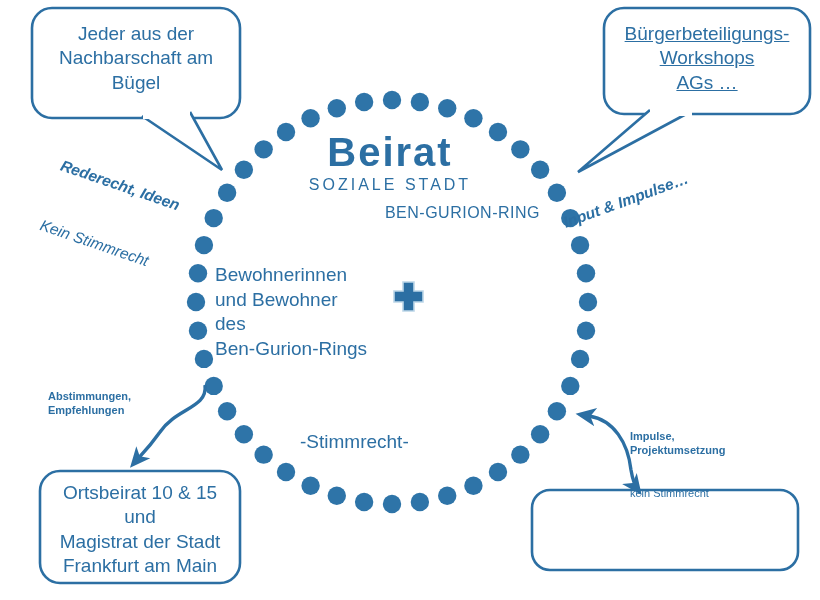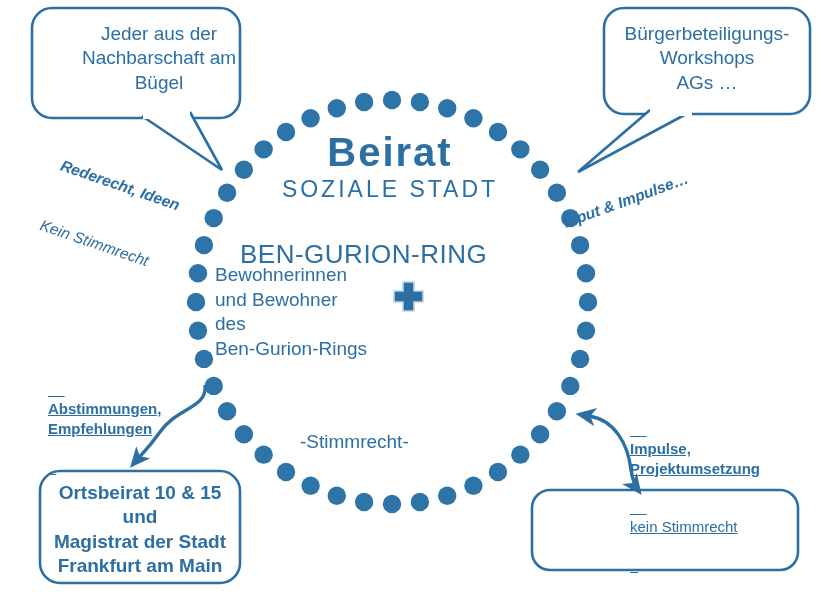--- a/index.html
+++ b/index.html
@@ -2,27 +2,27 @@
 <html><head>
 <meta charset="utf-8">
 <style>
   html,body{margin:0;padding:0;background:#ffffff;}
   body{width:820px;height:600px;position:relative;overflow:hidden;
        font-family:"Liberation Sans","DejaVu Sans",sans-serif;color:#2c6fa3;}
   #stage{position:absolute;left:0;top:0;width:820px;height:600px;}
   svg.layer{position:absolute;left:0;top:0;width:820px;height:600px;overflow:visible;}
   .txt{position:absolute;color:#2c6fa3;line-height:1.28;white-space:pre;}
   .bubbletext{font-size:19px;text-align:center;}
-  .boxtext{font-size:19px;text-align:center;font-weight:bold;}
+  .boxtext{font-size:19px;text-align:center;}
   .center-title{font-size:40px;font-weight:bold;letter-spacing:2px;text-align:center;}
-  .center-sub1{font-size:23px;letter-spacing:3px;text-align:center;}
-  .center-sub2{font-size:26px;letter-spacing:0.5px;text-align:left;margin-top:35px;}
+  .center-sub1{font-size:16px;letter-spacing:3px;text-align:center;}
+  .center-sub2{font-size:16px;letter-spacing:0.5px;text-align:right;}
   .col{font-size:19px;line-height:1.30;}
   .stimm{font-size:19px;text-align:left;}
-  .tag{font-size:15px;font-weight:bold;line-height:1.30;text-decoration:underline;}
+  .tag{font-size:11px;font-weight:bold;line-height:1.30;}
   .tag .light{font-weight:normal;}
   .tailtxt{font-size:15.5px;font-style:italic;line-height:1.35;}
   .tailtxt .b{font-weight:bold;}
 </style>
 </head>
 <body>
 
 <div id="stage">
 
   <svg class="layer" viewBox="0 0 820 600">
@@ -102,30 +102,30 @@
       <rect x="532" y="490" width="266" height="80" rx="18" ry="18" fill="#ffffff" stroke="#2c6fa3" stroke-width="2.6"></rect>
     </g>
 
     <path d="M205,385 C208,408 176,408 160,432 C148,449 140,456 134,463" fill="none" stroke="#2c6fa3" stroke-width="3.4" marker-end="url(#arrowhead)"></path>
 
     <path d="M589,416 C614,420 628,443 631,470 C633,482 635,486 638,490" fill="none" stroke="#2c6fa3" stroke-width="3.4" marker-start="url(#arrowhead-start)" marker-end="url(#arrowhead)"></path>
 
     <path d="M394,291 h9 v-9 h11 v9 h9 v11 h-9 v9 h-11 v-9 h-9 z" fill="#2c6fa3" stroke="#bcd6e8" stroke-width="1.6"></path>
   </svg>
 
-  <div class="txt bubbletext" style="left:32px;top:22px;width:208px;padding-left:23px;">Jeder aus der
+  <div class="txt bubbletext" style="left:32px;top:22px;width:208px;">Jeder aus der
 Nachbarschaft am
 Bügel</div>
 
   <div class="txt tailtxt" style="left:78px;top:116px;transform:rotate(19deg);transform-origin:left top;">
     <div class="b">Rederecht, Ideen</div>
     <div class="light">Kein Stimmrecht</div>
   </div>
 
-  <div class="txt bubbletext" style="left:604px;top:22px;width:206px;">Bürgerbeteiligungs-
+  <div class="txt bubbletext" style="left:604px;top:22px;width:206px;text-decoration:underline;">Bürgerbeteiligungs-
 Workshops
 AGs …</div>
 
   <div class="txt tailtxt" style="left:582px;top:168px;transform:rotate(-20deg);transform-origin:left bottom;">
     <div class="b">Input &amp; Impulse…</div>
   </div>
 
   <div class="txt center-title" style="left:240px;top:127px;width:300px;">Beirat</div>
   <div class="txt center-sub1" style="left:240px;top:175px;width:300px;">SOZIALE STADT</div>
   <div class="txt center-sub2" style="left:240px;top:203px;width:300px;">BEN-GURION-RING</div>

